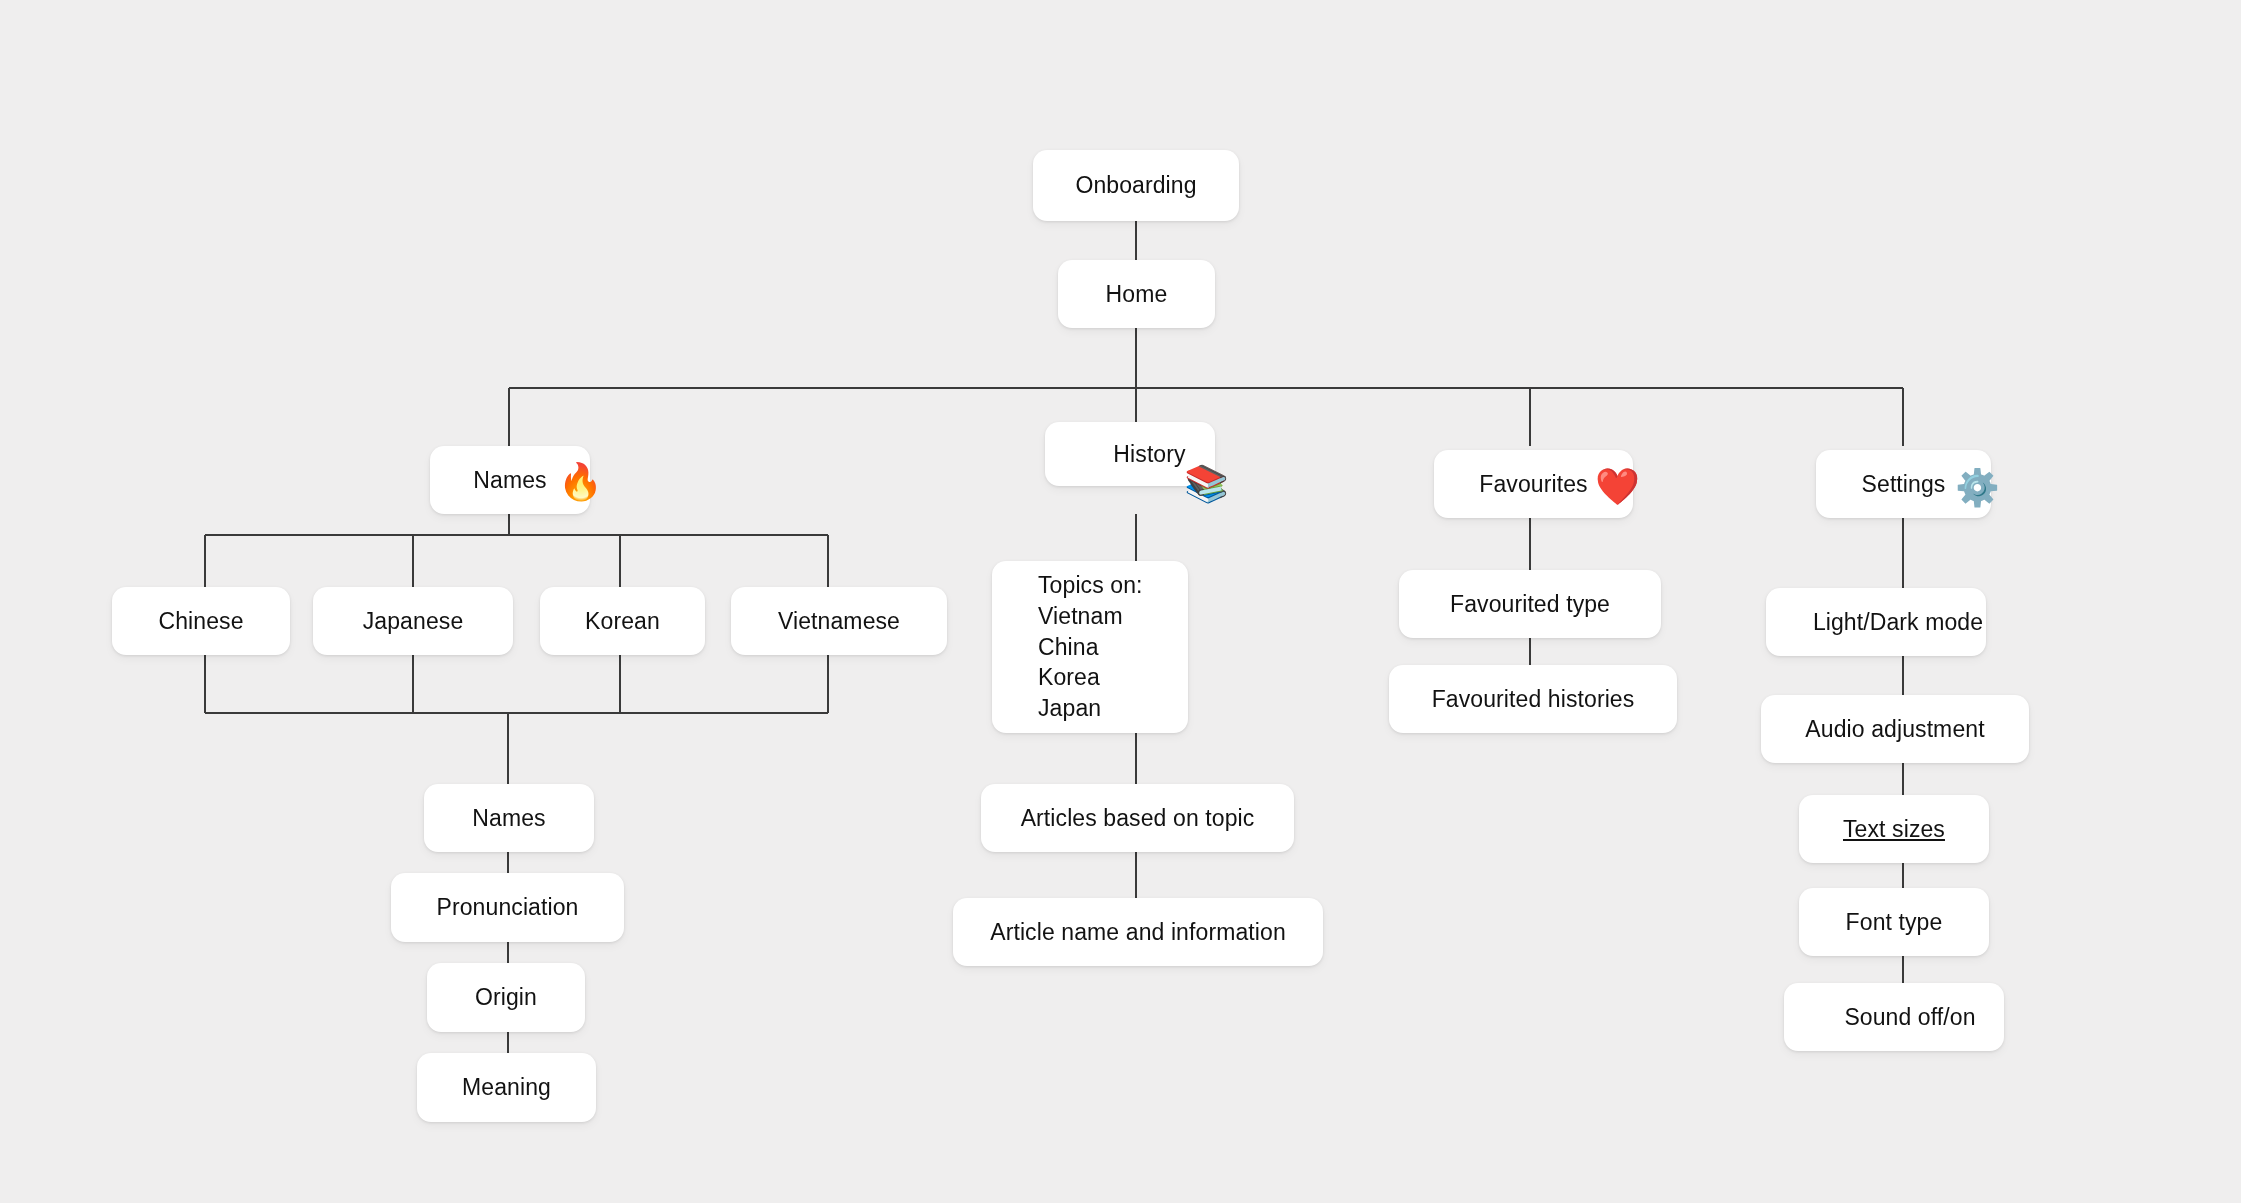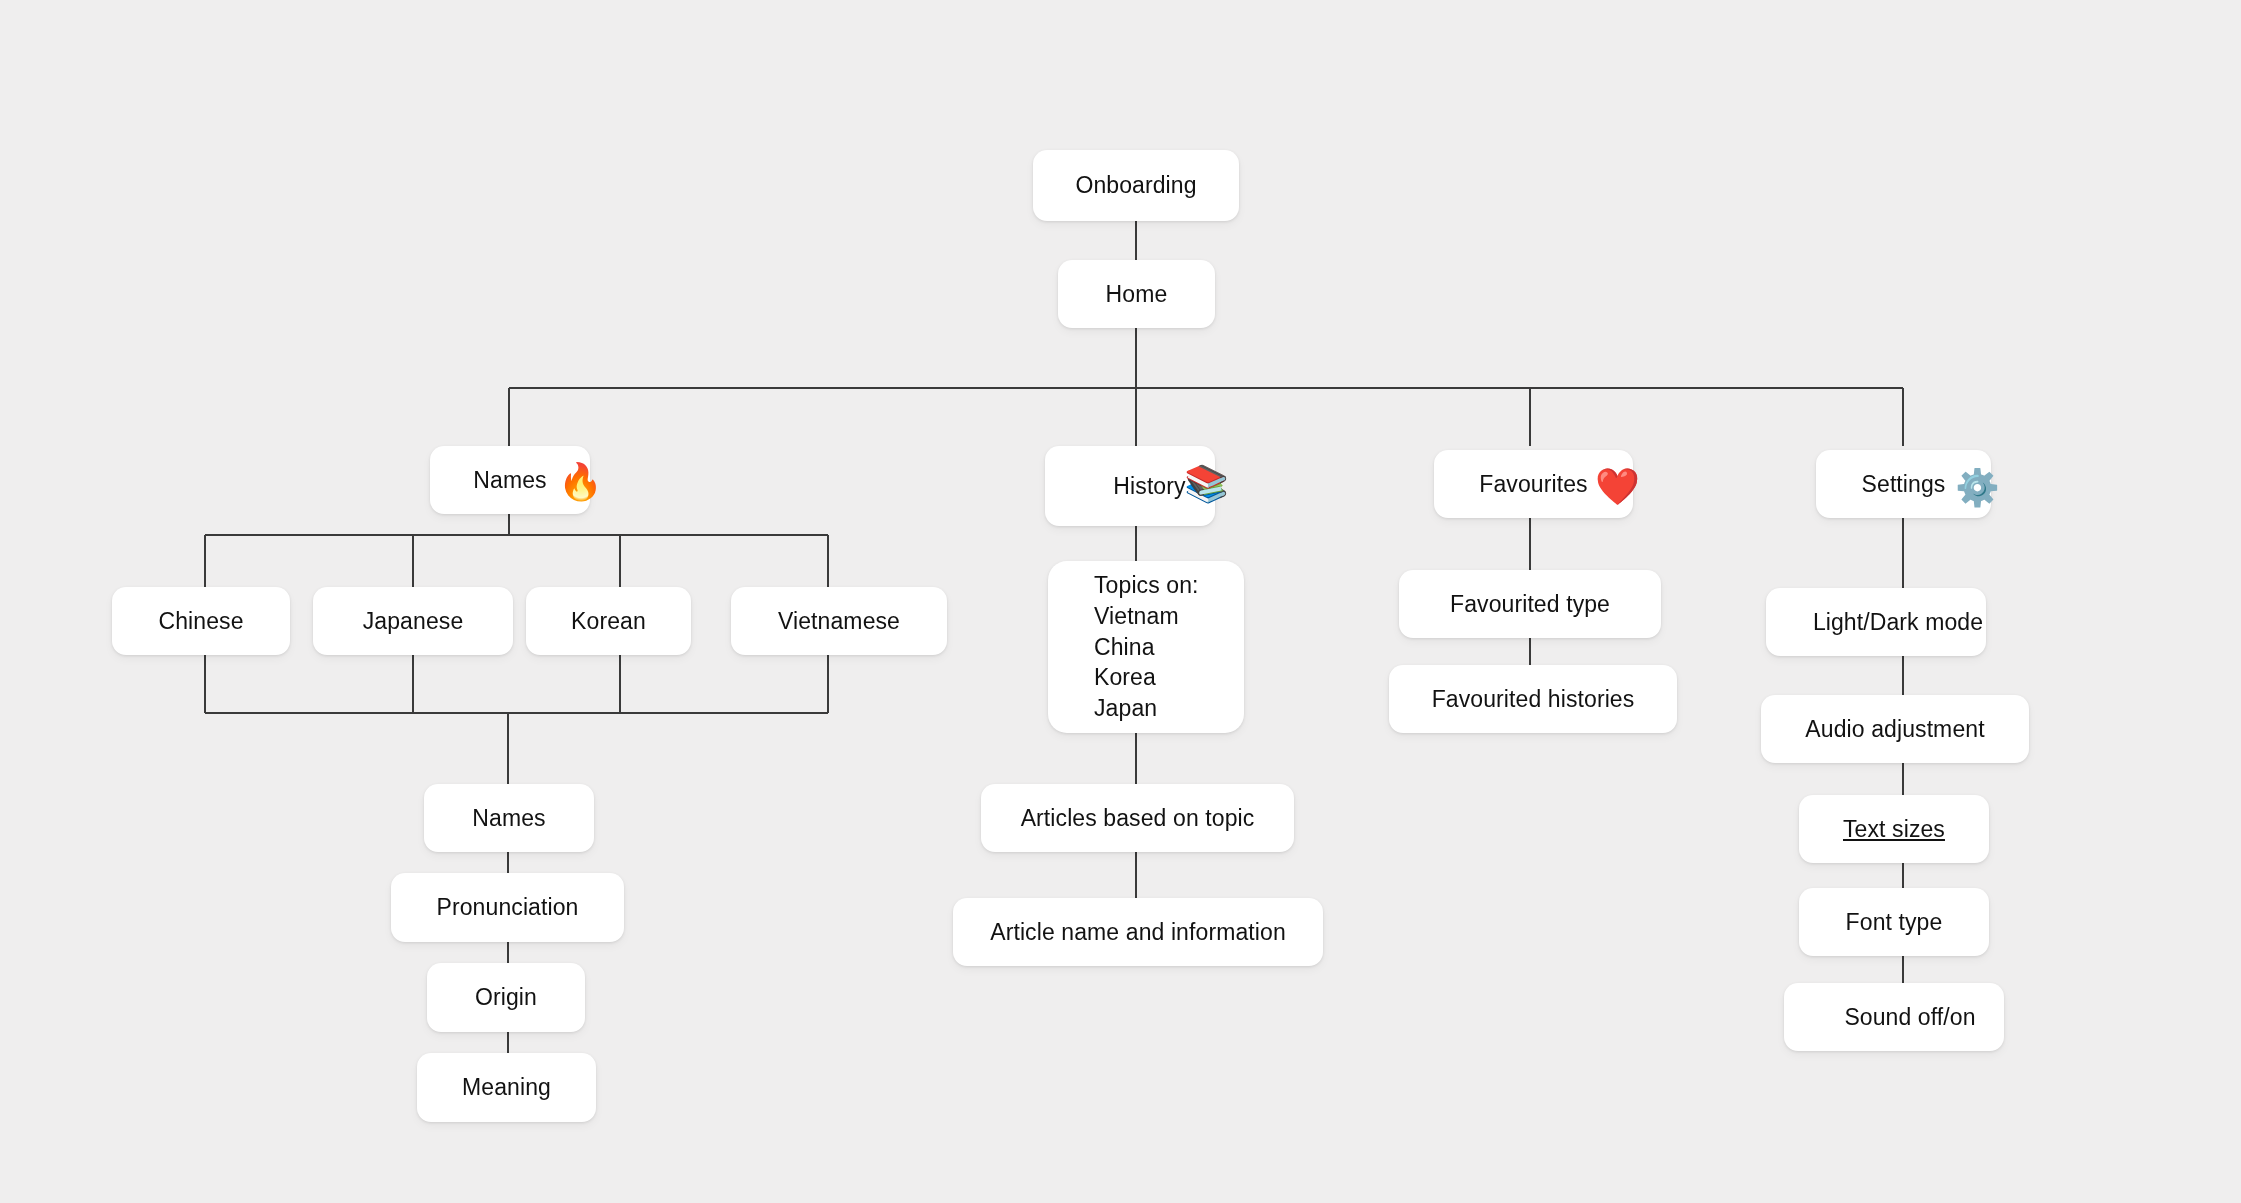--- a/index.html
+++ b/index.html
@@ -116,21 +116,21 @@
 
   <div class="node" style="left:1058px; top:260px; width:157px; height:68px;">
     <span class="node-label">Home</span>
   </div>
 
   <div class="node" style="left:430px; top:446px; width:160px; height:68px;">
     <span class="node-label">Names</span>
   </div>
   <span class="node-emoji" style="left:558px; top:464px;">🔥</span>
 
-  <div class="node" style="left:1045px; top:446px; width:170px; height:80px;padding-left:39px;">
+  <div class="node" style="left:1045px; top:422px; width:170px; height:64px;padding-left:39px;">
     <span class="node-label">History</span>
   </div>
   <span class="node-emoji" style="left:1184px; top:466px;">📚</span>
 
   <div class="node" style="left:1434px; top:450px; width:199px; height:68px;">
     <span class="node-label">Favourites</span>
   </div>
   <span class="node-emoji" style="left:1595px; top:469px;">❤️</span>
 
   <div class="node" style="left:1816px; top:450px; width:175px; height:68px;">
@@ -139,21 +139,21 @@
   <span class="node-emoji" style="left:1955px; top:470px;">⚙️</span>
 
   <div class="node" style="left:112px; top:587px; width:178px; height:68px;">
     <span class="node-label">Chinese</span>
   </div>
 
   <div class="node" style="left:313px; top:587px; width:200px; height:68px;">
     <span class="node-label">Japanese</span>
   </div>
 
-  <div class="node" style="left:526px; top:587px; width:165px; height:68px;">
+  <div class="node" style="left:540px; top:587px; width:165px; height:68px;">
     <span class="node-label">Korean</span>
   </div>
 
   <div class="node" style="left:731px; top:587px; width:216px; height:68px;">
     <span class="node-label">Vietnamese</span>
   </div>
 
   <div class="node" style="left:424px; top:784px; width:170px; height:68px;">
     <span class="node-label">Names</span>
   </div>
@@ -163,21 +163,21 @@
   </div>
 
   <div class="node" style="left:427px; top:963px; width:158px; height:69px;">
     <span class="node-label">Origin</span>
   </div>
 
   <div class="node" style="left:417px; top:1053px; width:179px; height:69px;">
     <span class="node-label">Meaning</span>
   </div>
 
-  <div class="node align-left" style="left:1048px; top:561px; width:196px; height:172px;border-radius:19px;">
+  <div class="node align-left" style="left:992px; top:561px; width:196px; height:172px;">
     <span class="node-label">Topics on:
 Vietnam
 China
 Korea
 Japan</span>
   </div>
 
   <div class="node" style="left:981px; top:784px; width:313px; height:68px;">
     <span class="node-label">Articles based on topic</span>
   </div>

